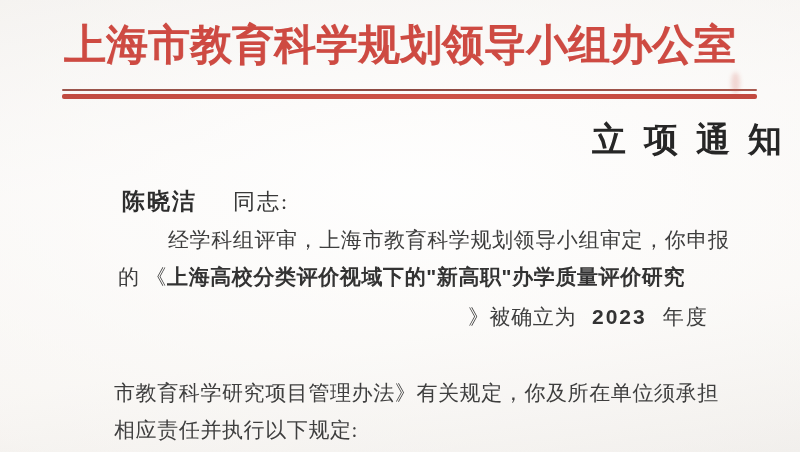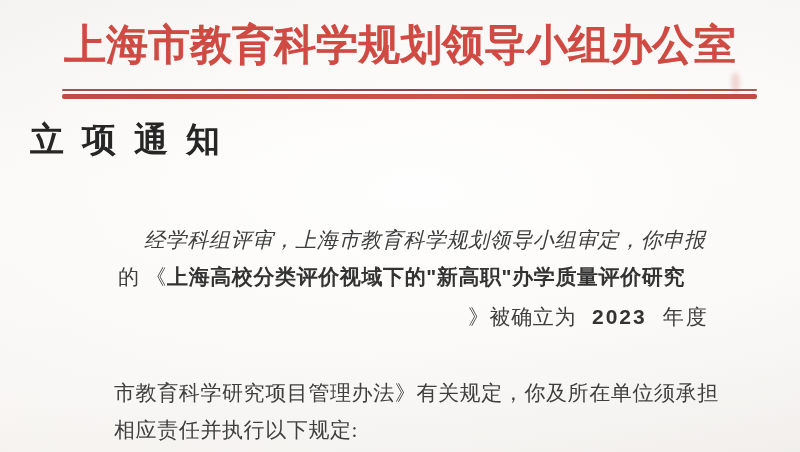--- a/index.html
+++ b/index.html
@@ -52,21 +52,21 @@
     background: linear-gradient(90deg, #c14b41 0%, #cd5247 55%, #c2493f 100%);
     border-radius: 2px;
   }
 
   
   .notice-title {
     position: absolute;
     top: 117px;
     left: 0;
     right: 0;
-    text-align: left;
+    text-align: right;
     text-indent: 30px;
     font-size: 34px;
     font-weight: bold;
     color: #262626;
     letter-spacing: 18px;
     white-space: nowrap;
   }
 
   
   .salutation {
@@ -98,21 +98,21 @@
     line-height: 27px;
     letter-spacing: 0.6px;
     color: #3e3e3e;
     white-space: nowrap;
   }
   .filled {
     font-family: "Liberation Sans", "DejaVu Sans", sans-serif;
     font-weight: 700;
     color: #333333;
   }
-  .line1 { top: 227px; left: 144px; font-style: italic; }
+  .line1 { top: 227px; left: 168px; }
   .line2 { top: 263px; left: 118px; }
   .line3 { top: 303px; left: 468px; }
   .line4 { top: 340px; left: 118px; }
   .line5 { top: 380px; left: 114px; }
   .line6 { top: 417px; left: 114px; }
 
   .year-filled {
     margin: 0 16px;
     letter-spacing: 2px;
   }
@@ -148,20 +148,24 @@
 
   <div class="rule-wrap">
     <div class="rule-thin"></div>
     <div class="rule-thick"></div>
   </div>
 
   <div class="scan-artifact"></div>
 
   <div class="notice-title">立项通知</div>
 
+  <div class="salutation">
+    <span class="recipient-name">陈晓洁</span>
+    <span class="honorific">同志:</span>
+  </div>
 
   <div class="bline line1">经学科组评审，上海市教育科学规划领导小组审定，你申报</div>
 
   <div class="bline line2">
     <span>的 《</span><span class="filled">上海高校分类评价视域下的"新高职"办学质量评价研究</span>
   </div>
 
   <div class="bline line3">
     <span>》被确立为</span><span class="filled year-filled">2023</span><span class="year-tail">年度</span>
   </div>

